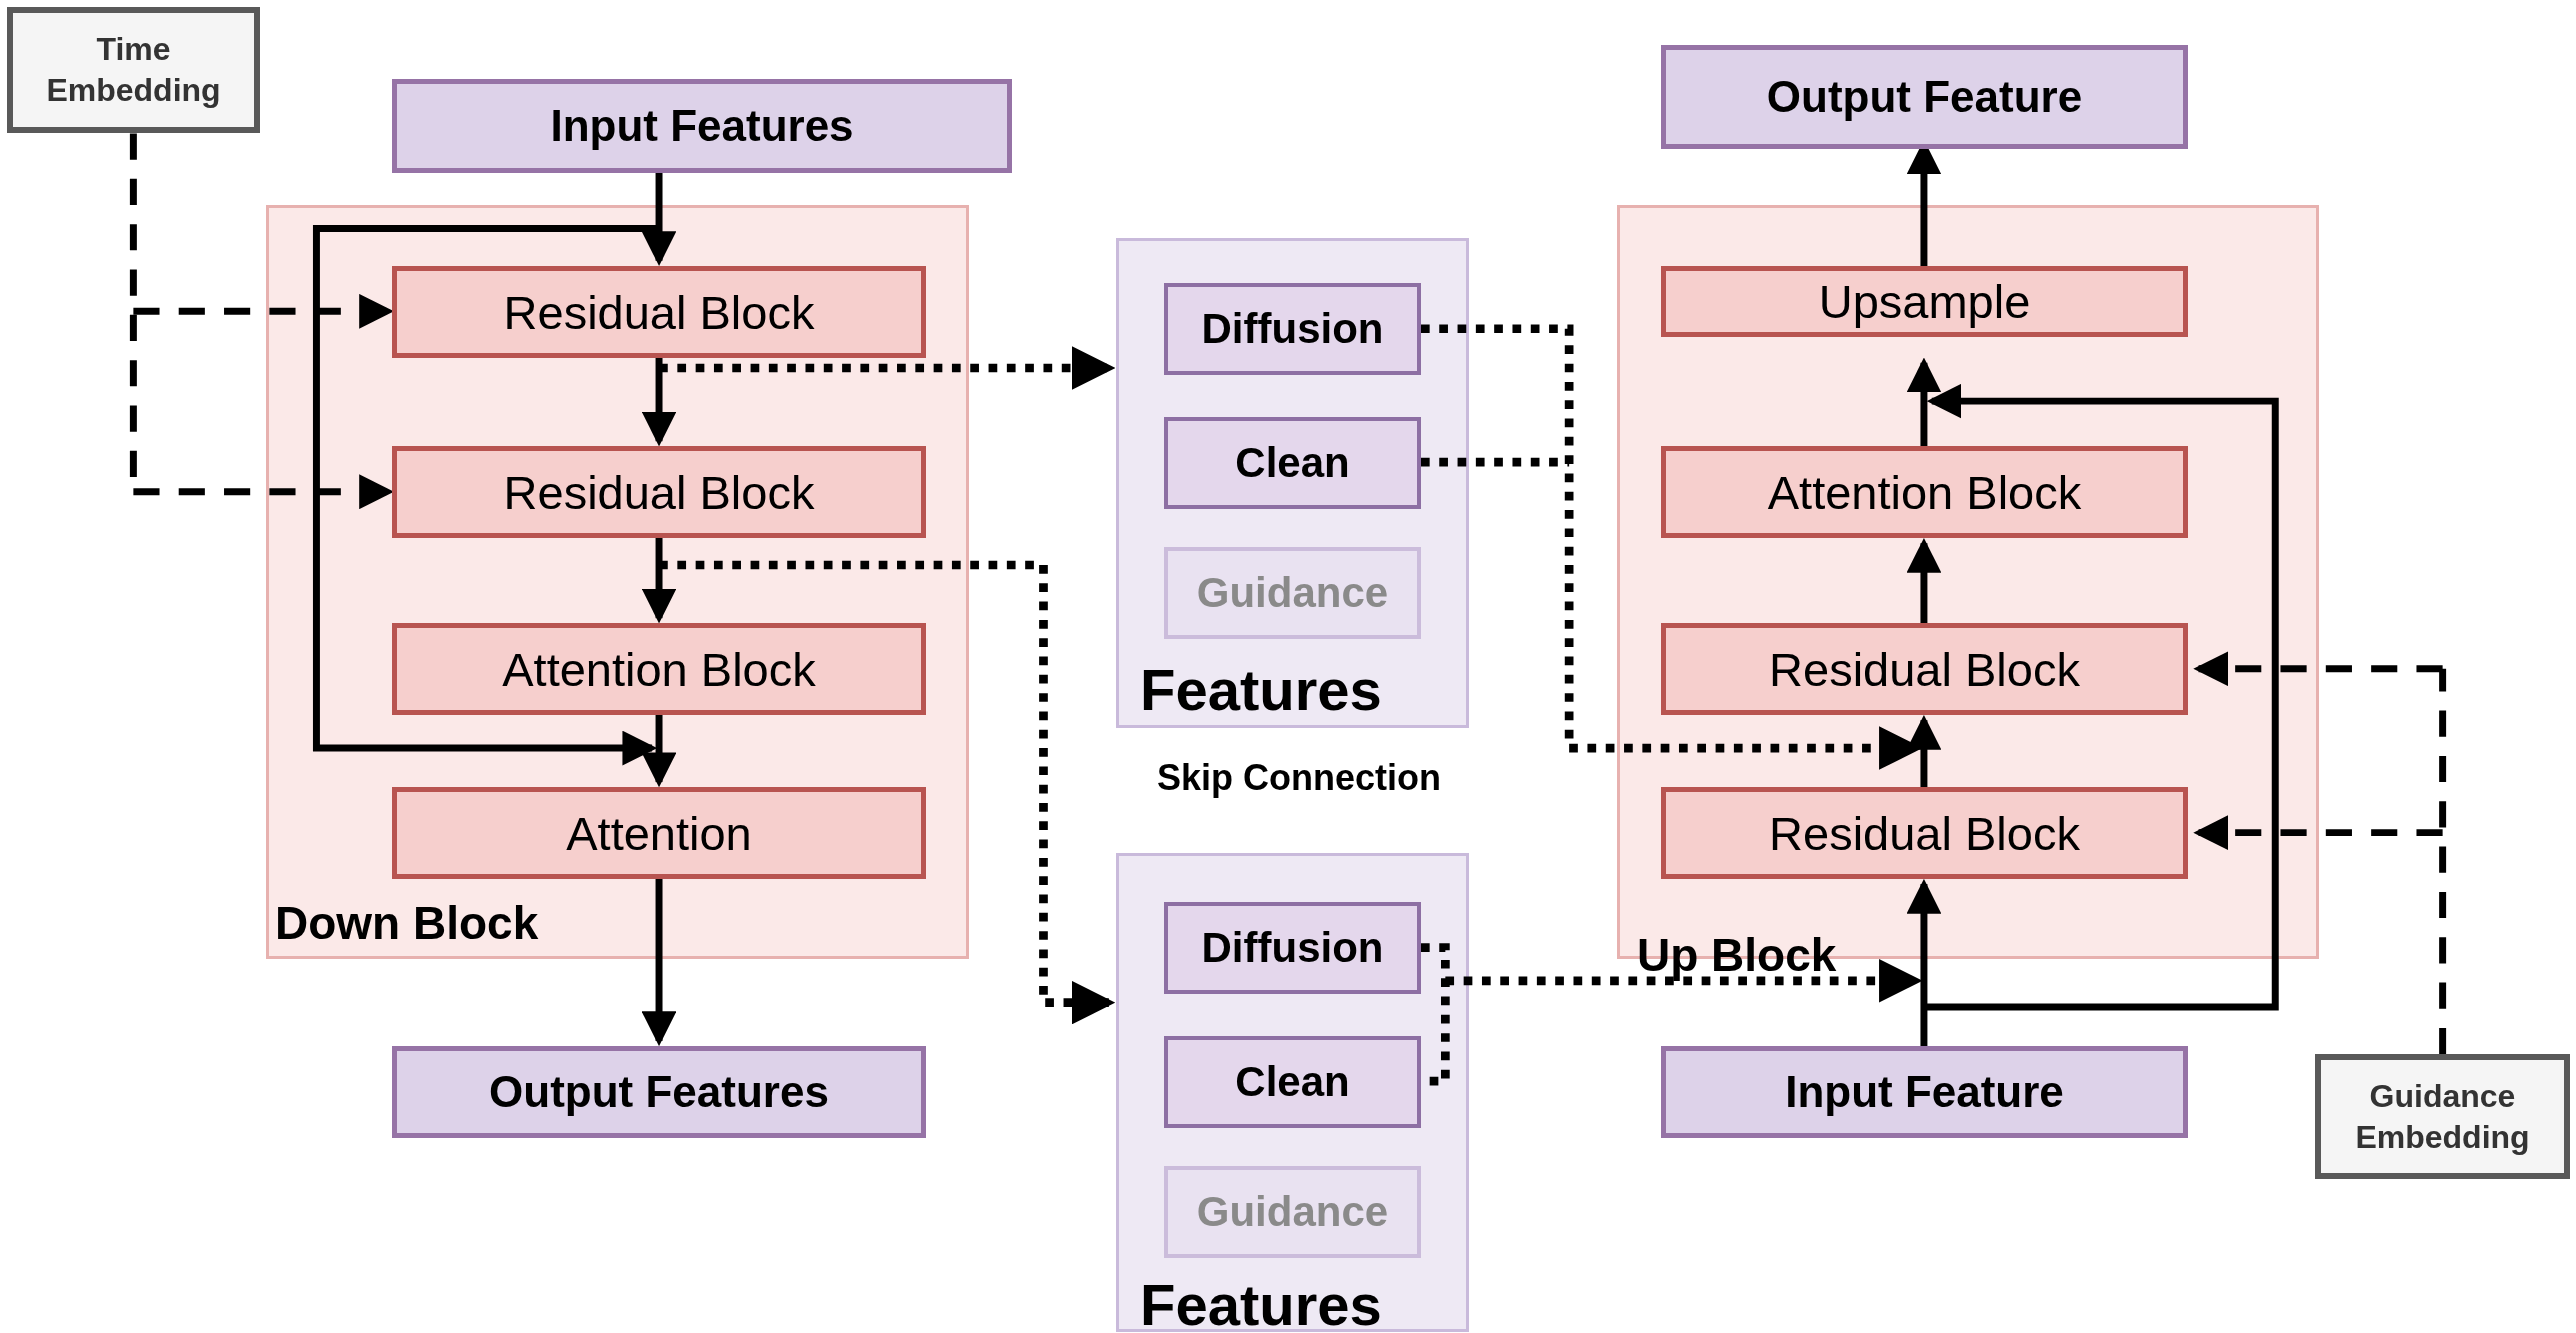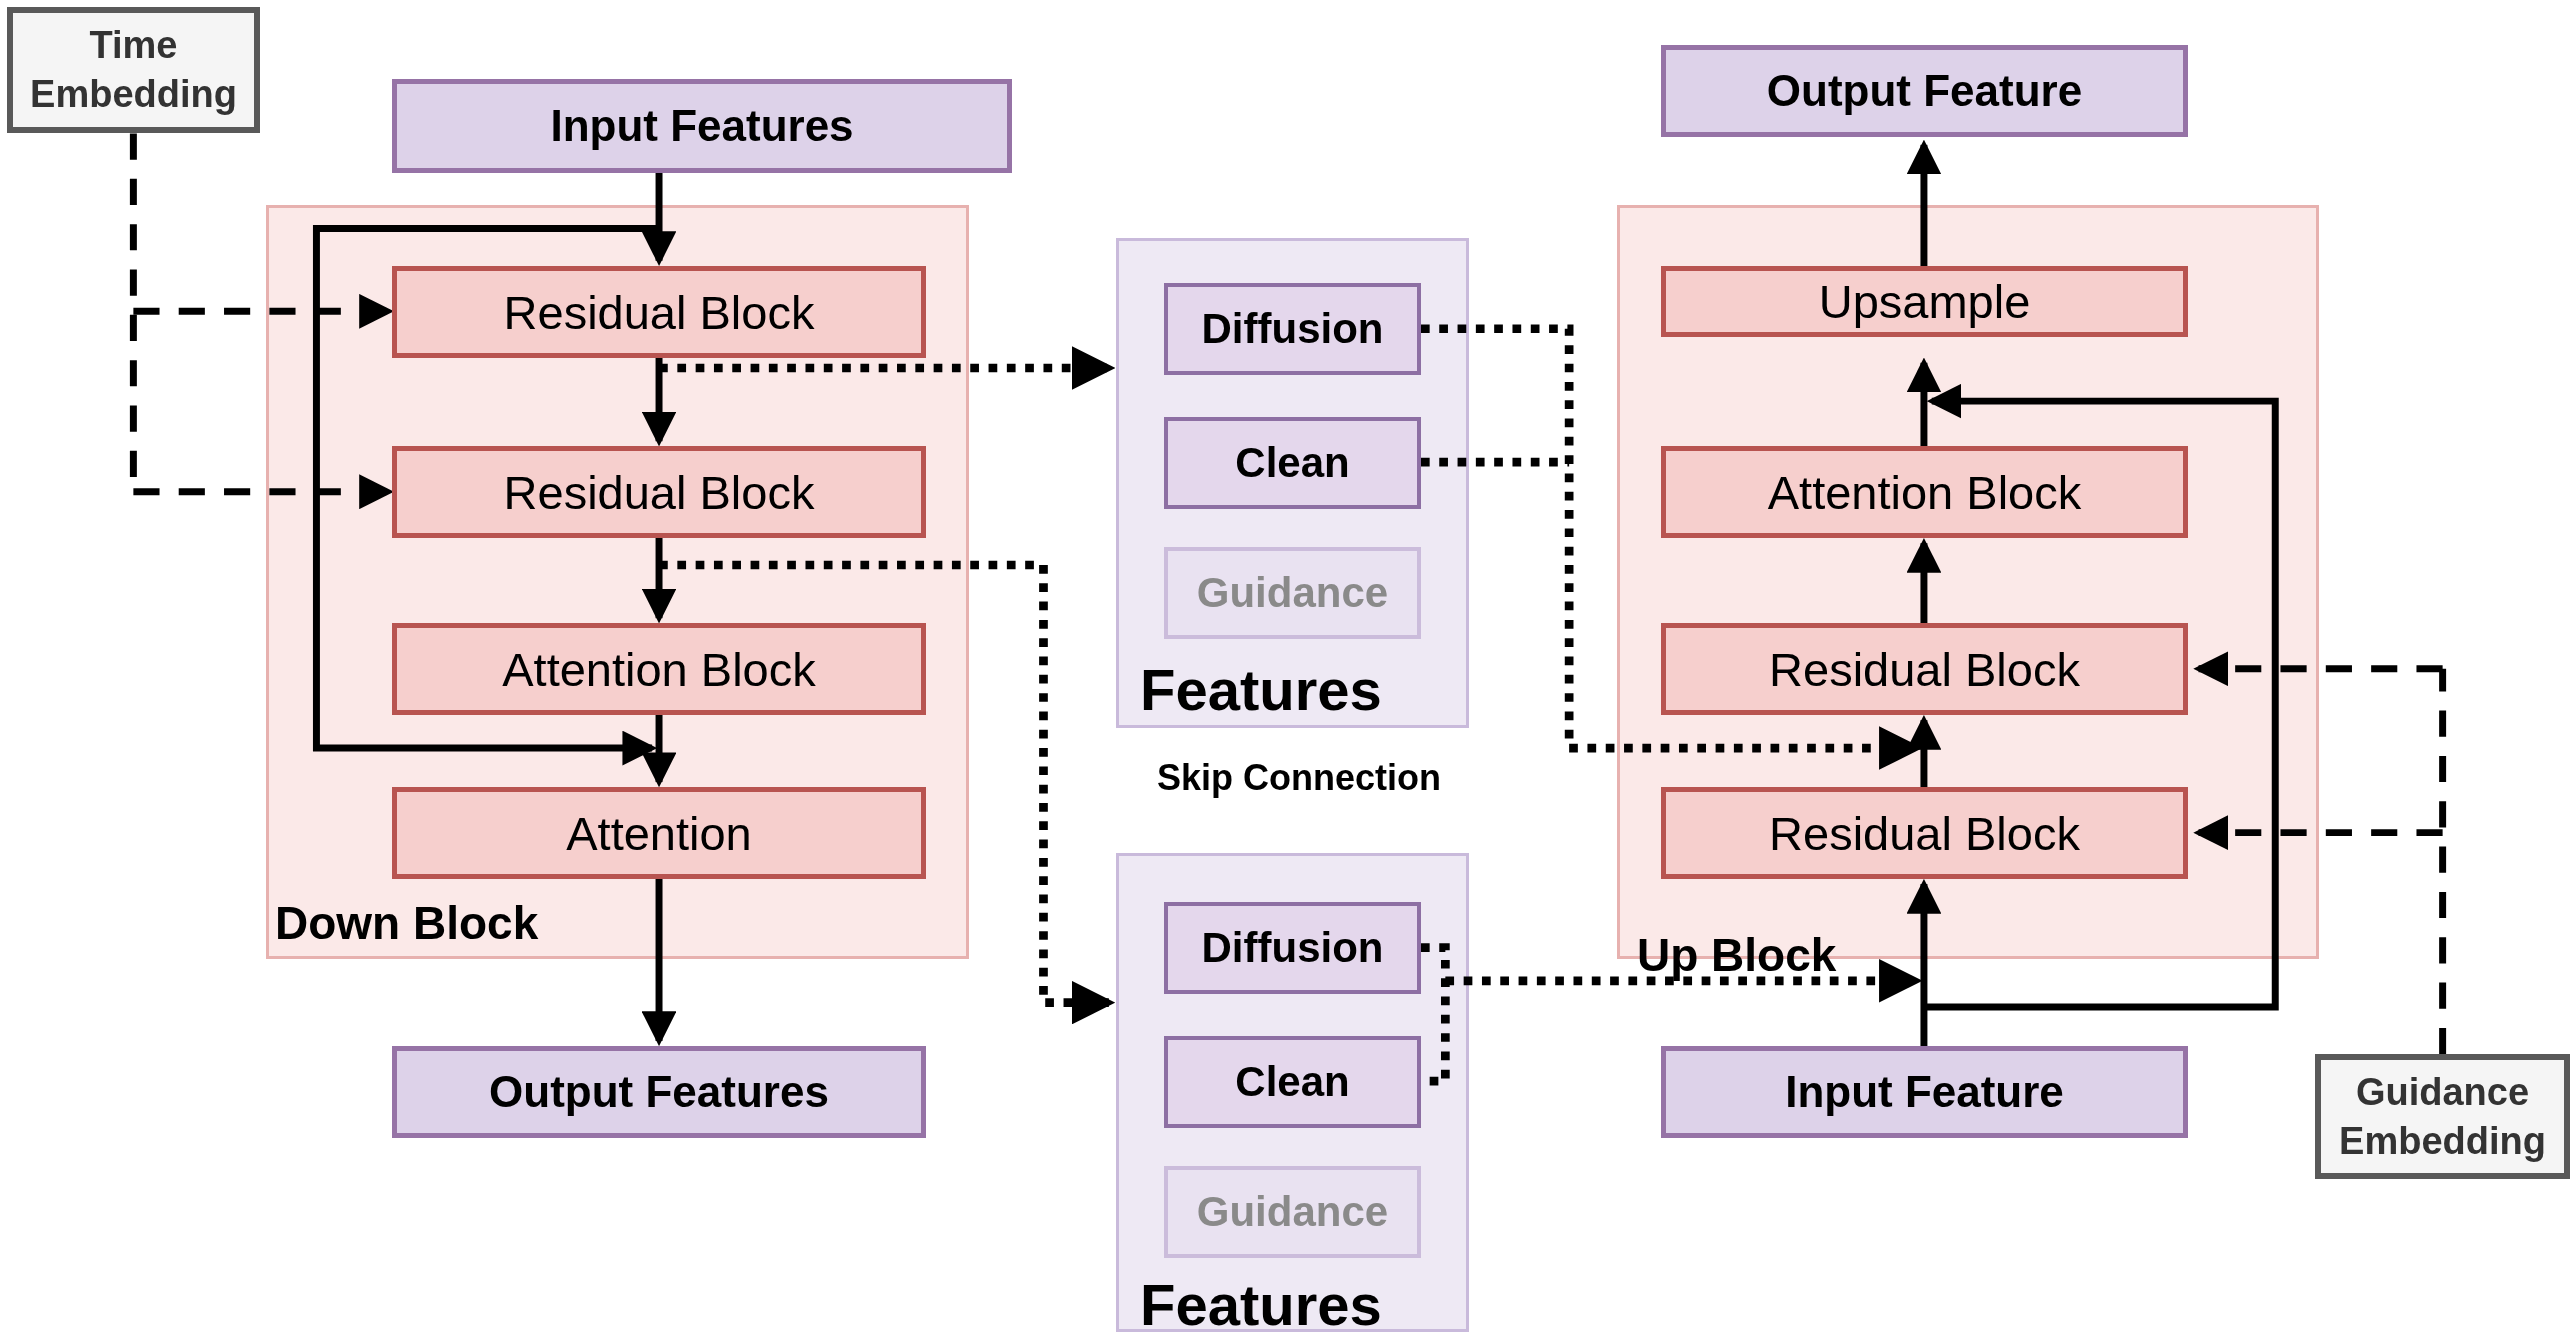--- a/index.html
+++ b/index.html
@@ -24,21 +24,21 @@
 
   .container-pink{background:var(--pink-container-fill);border:3.5px solid var(--pink-container-border);}
   .container-lav{background:var(--lavender-container-fill);border:3.5px solid var(--lavender-container-border);}
 
   .box{display:flex;align-items:center;justify-content:center;text-align:center;color:var(--text-color);}
   .box-red{background:var(--red-box-fill);border:5.2px solid var(--red-box-border);font-size:47px;font-weight:400;}
   .box-purple{background:var(--purple-box-fill);border:5.2px solid var(--purple-box-border);font-size:44px;font-weight:700;}
   .box-feat{background:var(--feature-box-fill);border:4.4px solid var(--feature-box-border);font-size:42px;font-weight:700;}
   .box-guid{background:var(--guidance-box-fill);border:4.4px solid var(--guidance-box-border);font-size:42px;font-weight:700;color:var(--guidance-text);}
   .box-embed{background:var(--embed-box-fill);border:6.1px solid var(--embed-box-border);
-             font-size:38px;font-weight:700;color:var(--embed-text);
+             font-size:32px;font-weight:700;color:var(--embed-text);
              display:flex;flex-direction:column;align-items:center;justify-content:center;line-height:1.28;}
 
   .label{font-weight:700;color:var(--text-color);white-space:nowrap;}
   .label-block{font-size:46px;}
   .label-features{font-size:58px;margin-left:8px;}
   .label-skip{font-size:36px;text-align:center;}
 
   .stroke{stroke:var(--line-color);fill:none;}
   .solid{stroke-width:8;}
   .dashed{stroke-width:8;stroke-dasharray:30 22;}
@@ -137,21 +137,21 @@
     <span>Diffusion</span>
   </div>
   <div class="abs layer-boxes box box-feat" style="left:1164px;top:1036px;width:257px;height:92px;">
     <span>Clean</span>
   </div>
   <div class="abs layer-boxes box box-guid" style="left:1164px;top:1166px;width:257px;height:92px;">
     <span>Guidance</span>
   </div>
   <div class="abs layer-boxes label label-features" style="left:1132px;top:1271px;">Features</div>
 
-  <div class="abs layer-boxes box box-purple" style="left:1661px;top:45px;width:527px;height:92px;">
+  <div class="abs layer-boxes box box-purple" style="left:1661px;top:45px;width:527px;height:104px;">
     <span>Output Feature</span>
   </div>
 
   <div class="abs layer-boxes box box-red" style="left:1661px;top:266px;width:527px;height:71px;">
     <span>Upsample</span>
   </div>
   <div class="abs layer-boxes box box-red" style="left:1661px;top:446px;width:527px;height:92px;">
     <span>Attention Block</span>
   </div>
   <div class="abs layer-boxes box box-red" style="left:1661px;top:623px;width:527px;height:92px;">

